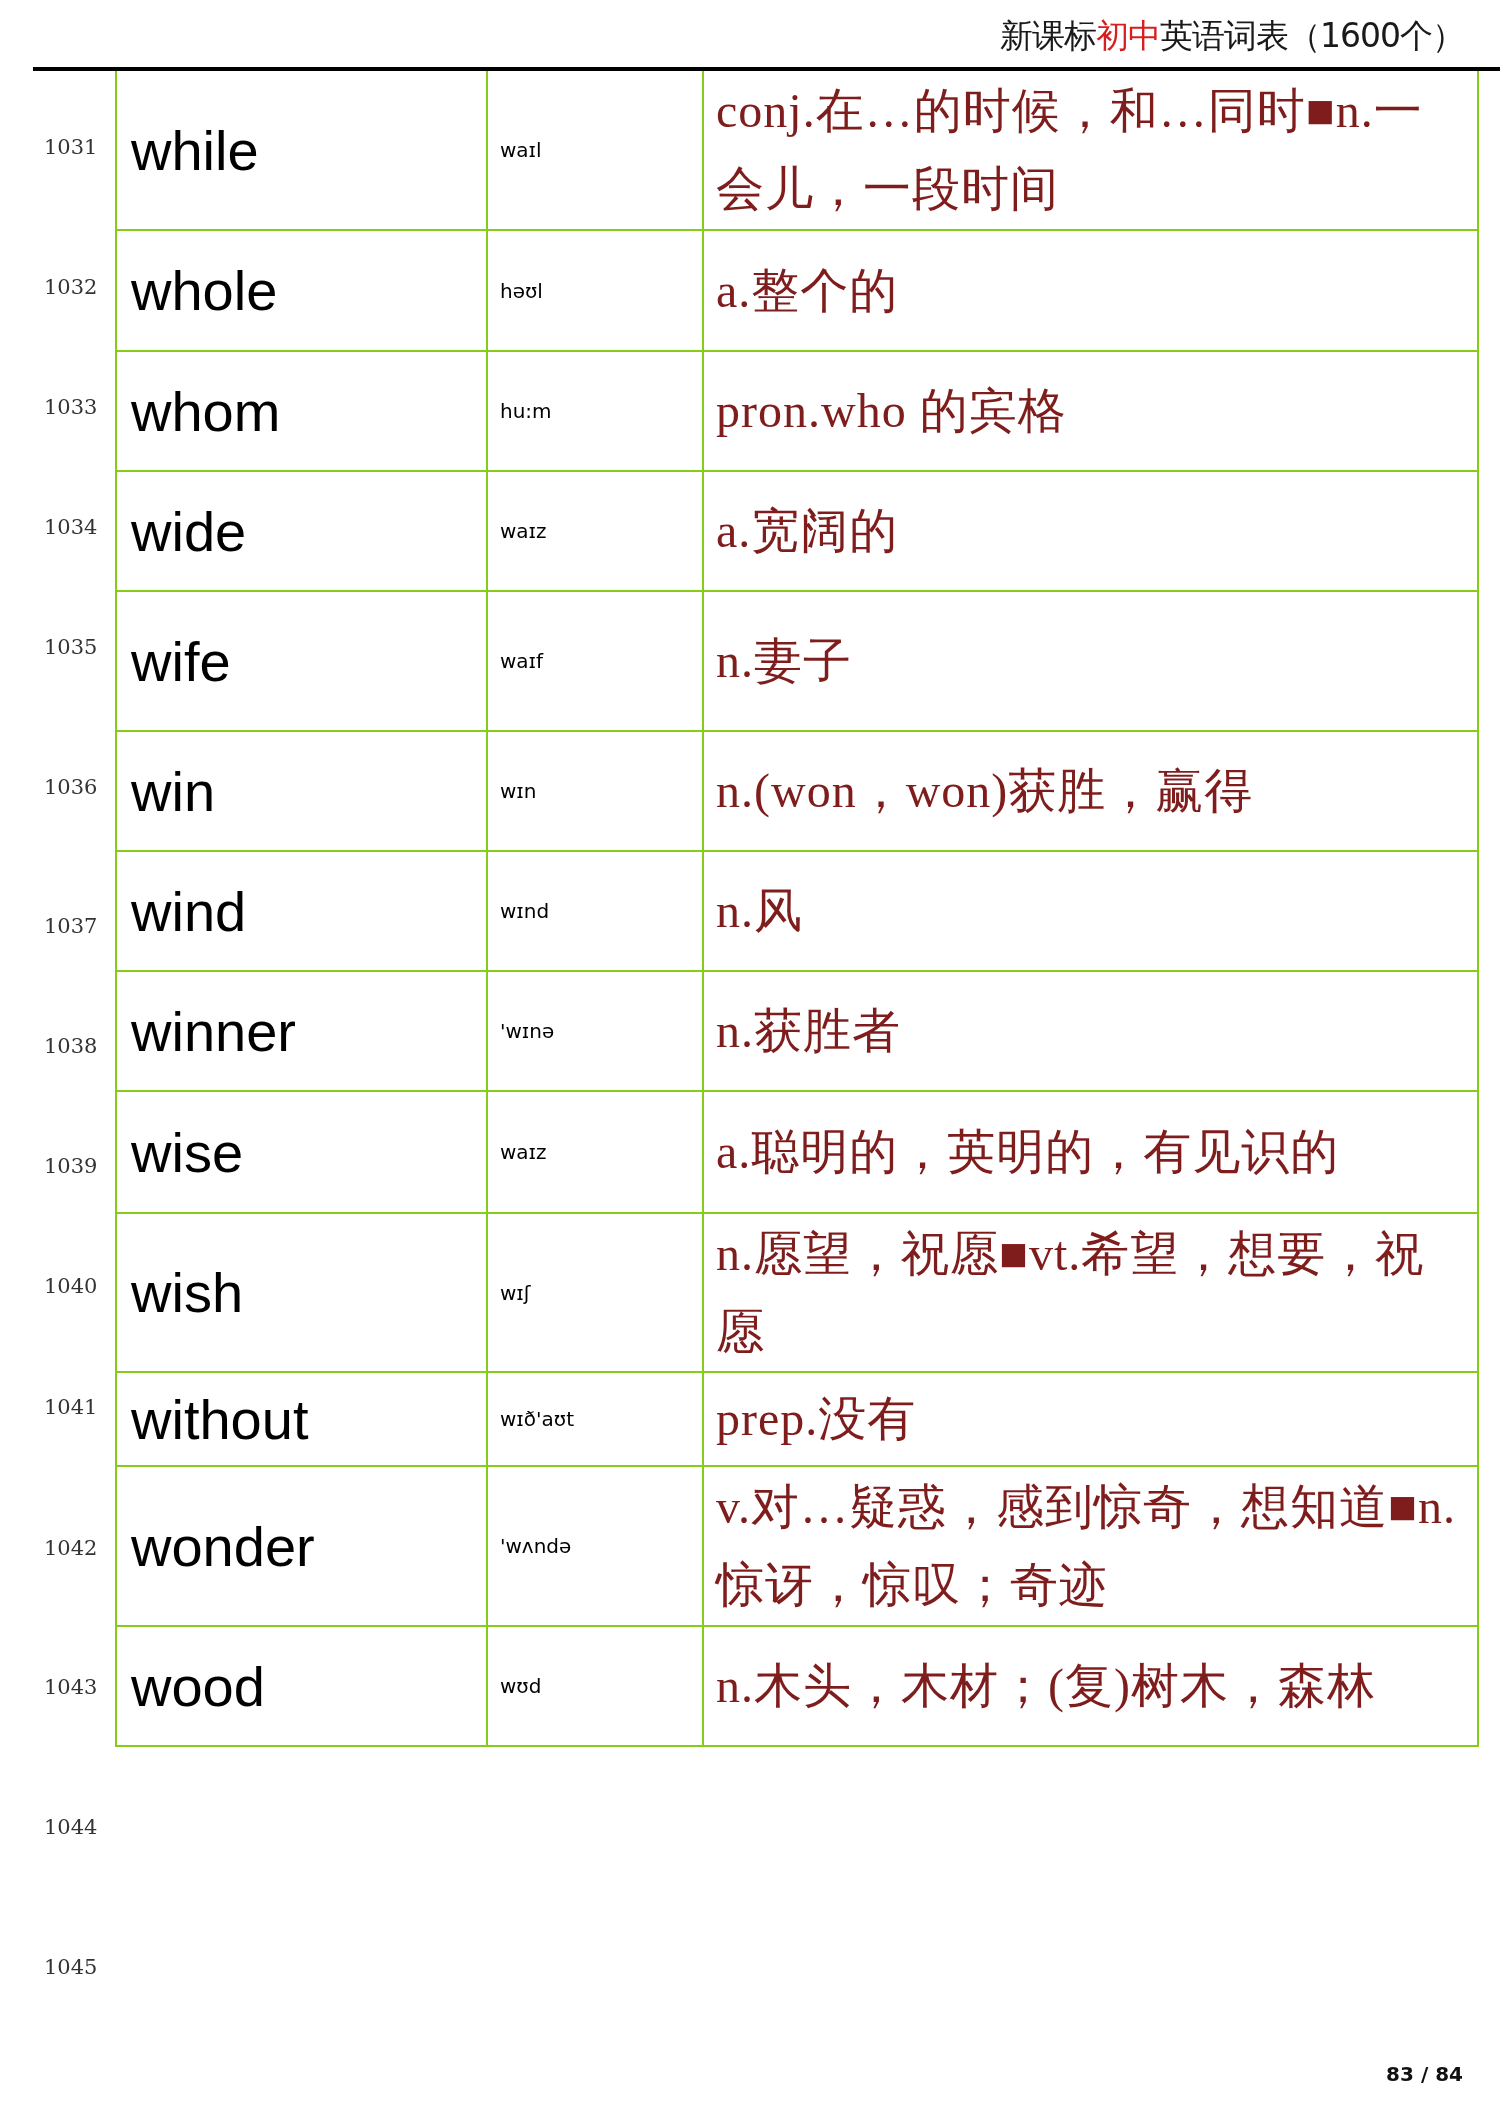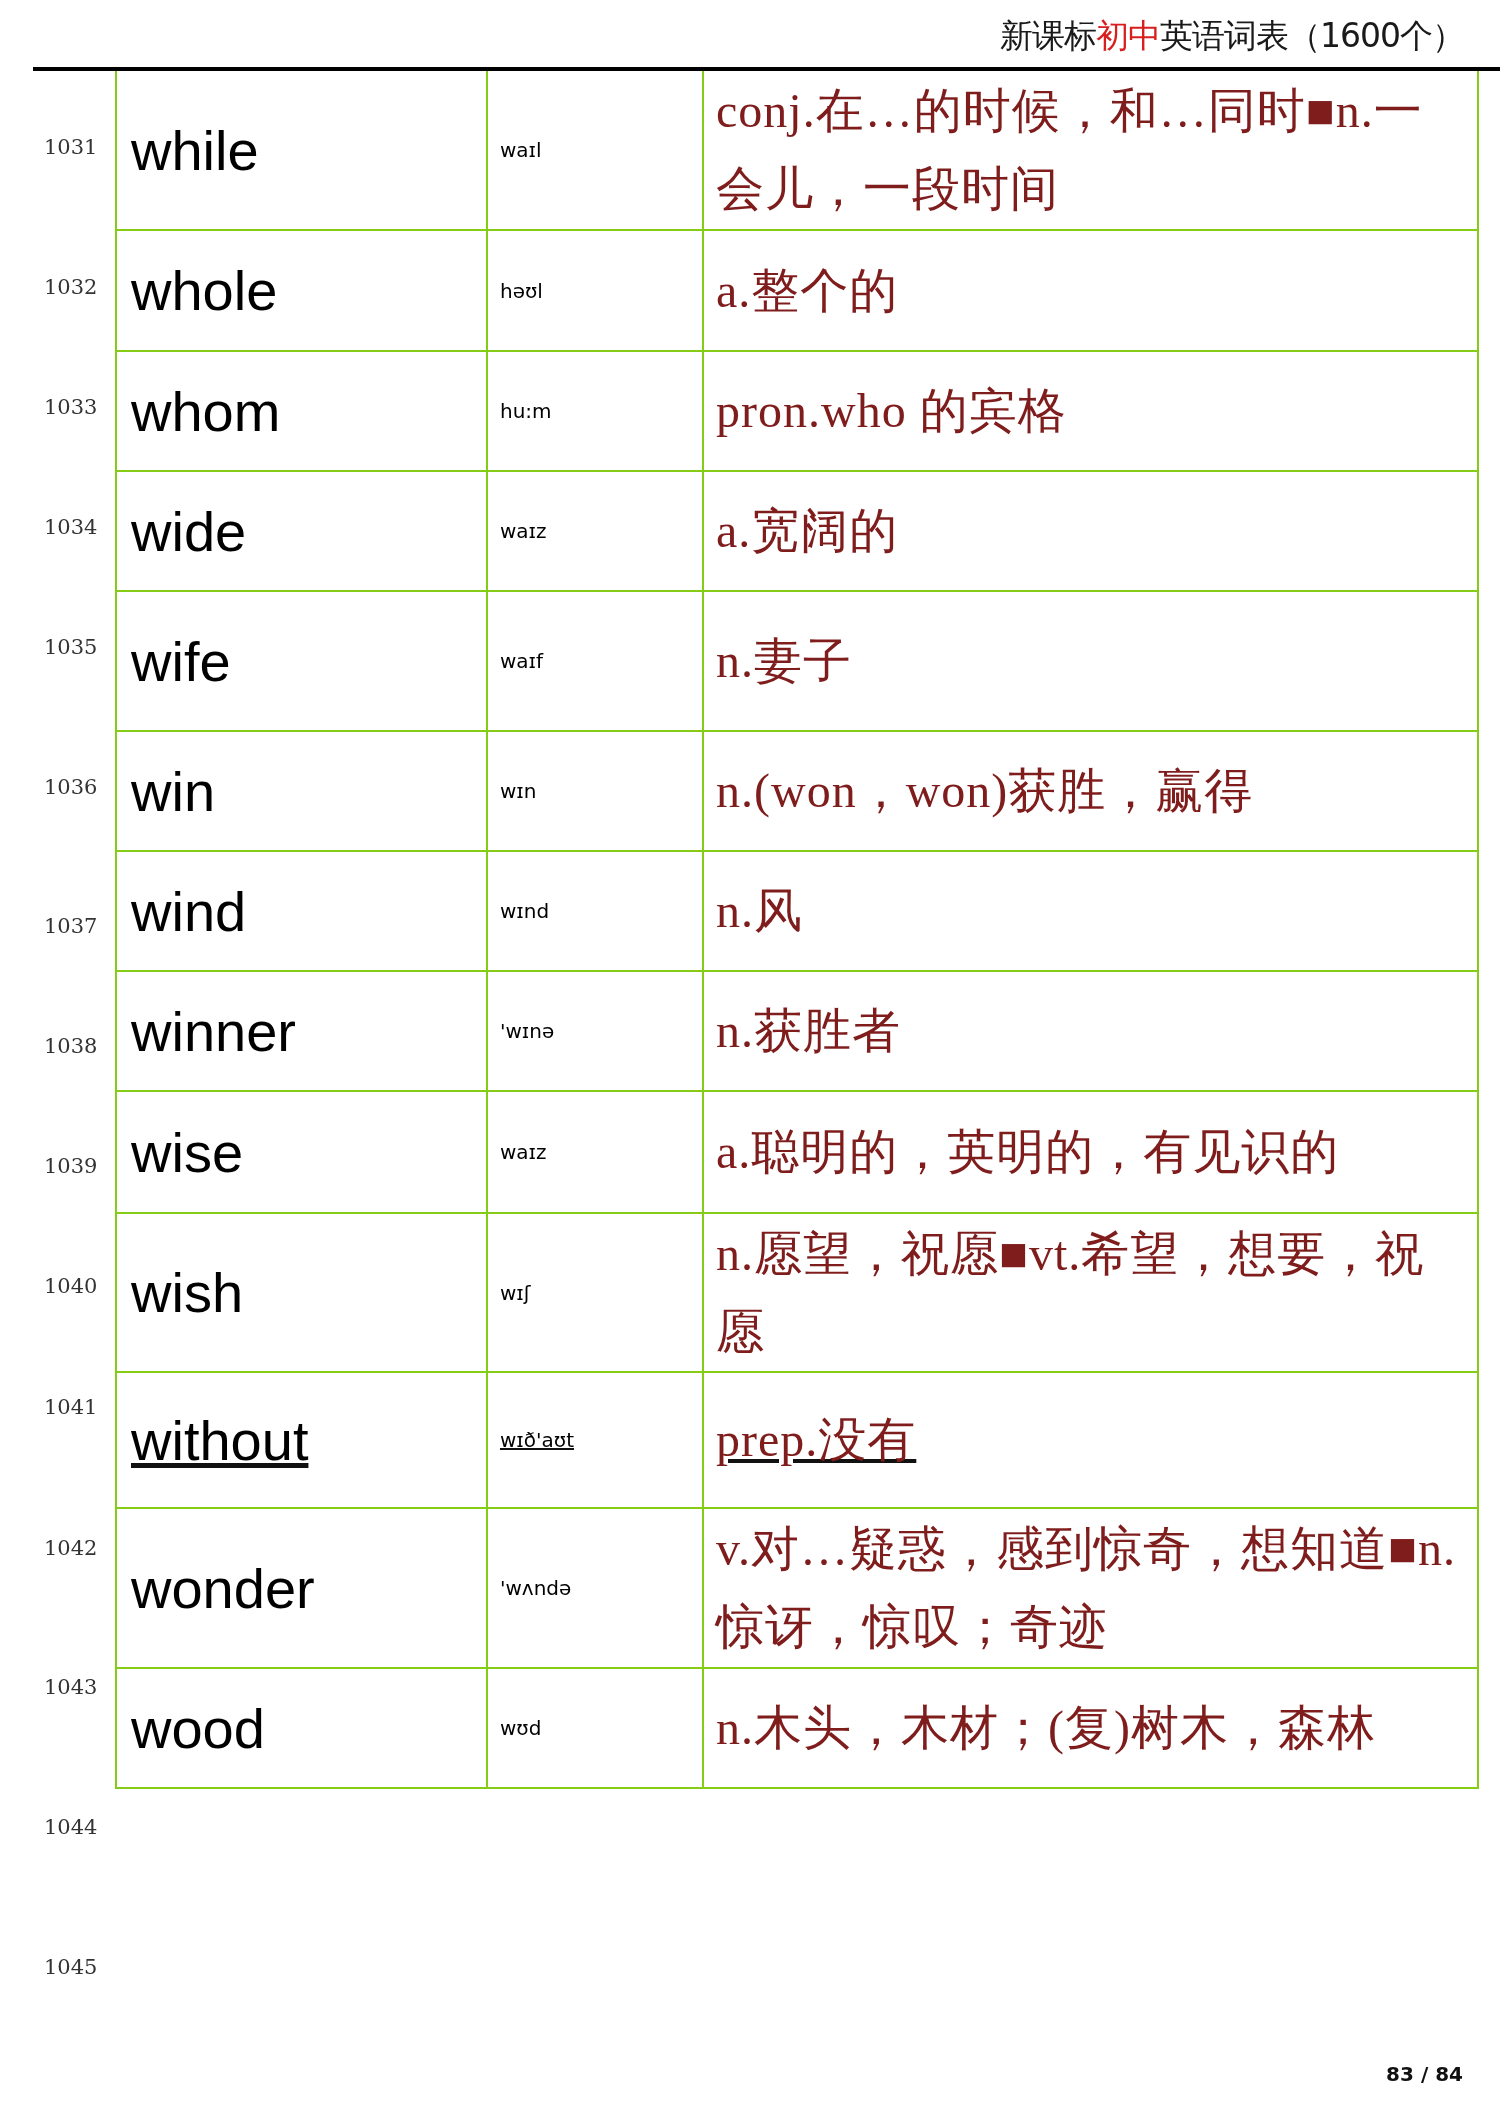--- a/index.html
+++ b/index.html
@@ -90,21 +90,21 @@
       <tr style="height: 122px;">
         <td class="word">wise</td>
         <td class="phon">waɪz</td>
         <td class="def">a.聪明的，英明的，有见识的</td>
       </tr>
       <tr style="height: 159px;">
         <td class="word">wish</td>
         <td class="phon">wɪʃ</td>
         <td class="def">n.愿望，祝愿■vt.希望，想要，祝愿</td>
       </tr>
-      <tr style="height: 136px; text-decoration: underline;">
+      <tr style="height: 94px;">
         <td class="word">without</td>
         <td class="phon">wɪð'aʊt</td>
         <td class="def">prep.没有</td>
       </tr>
       <tr style="height: 160px;">
         <td class="word">wonder</td>
         <td class="phon">'wʌndə</td>
         <td class="def">v.对…疑惑，感到惊奇，想知道■n.惊讶，惊叹；奇迹</td>
       </tr>
       <tr style="height: 120px;">

